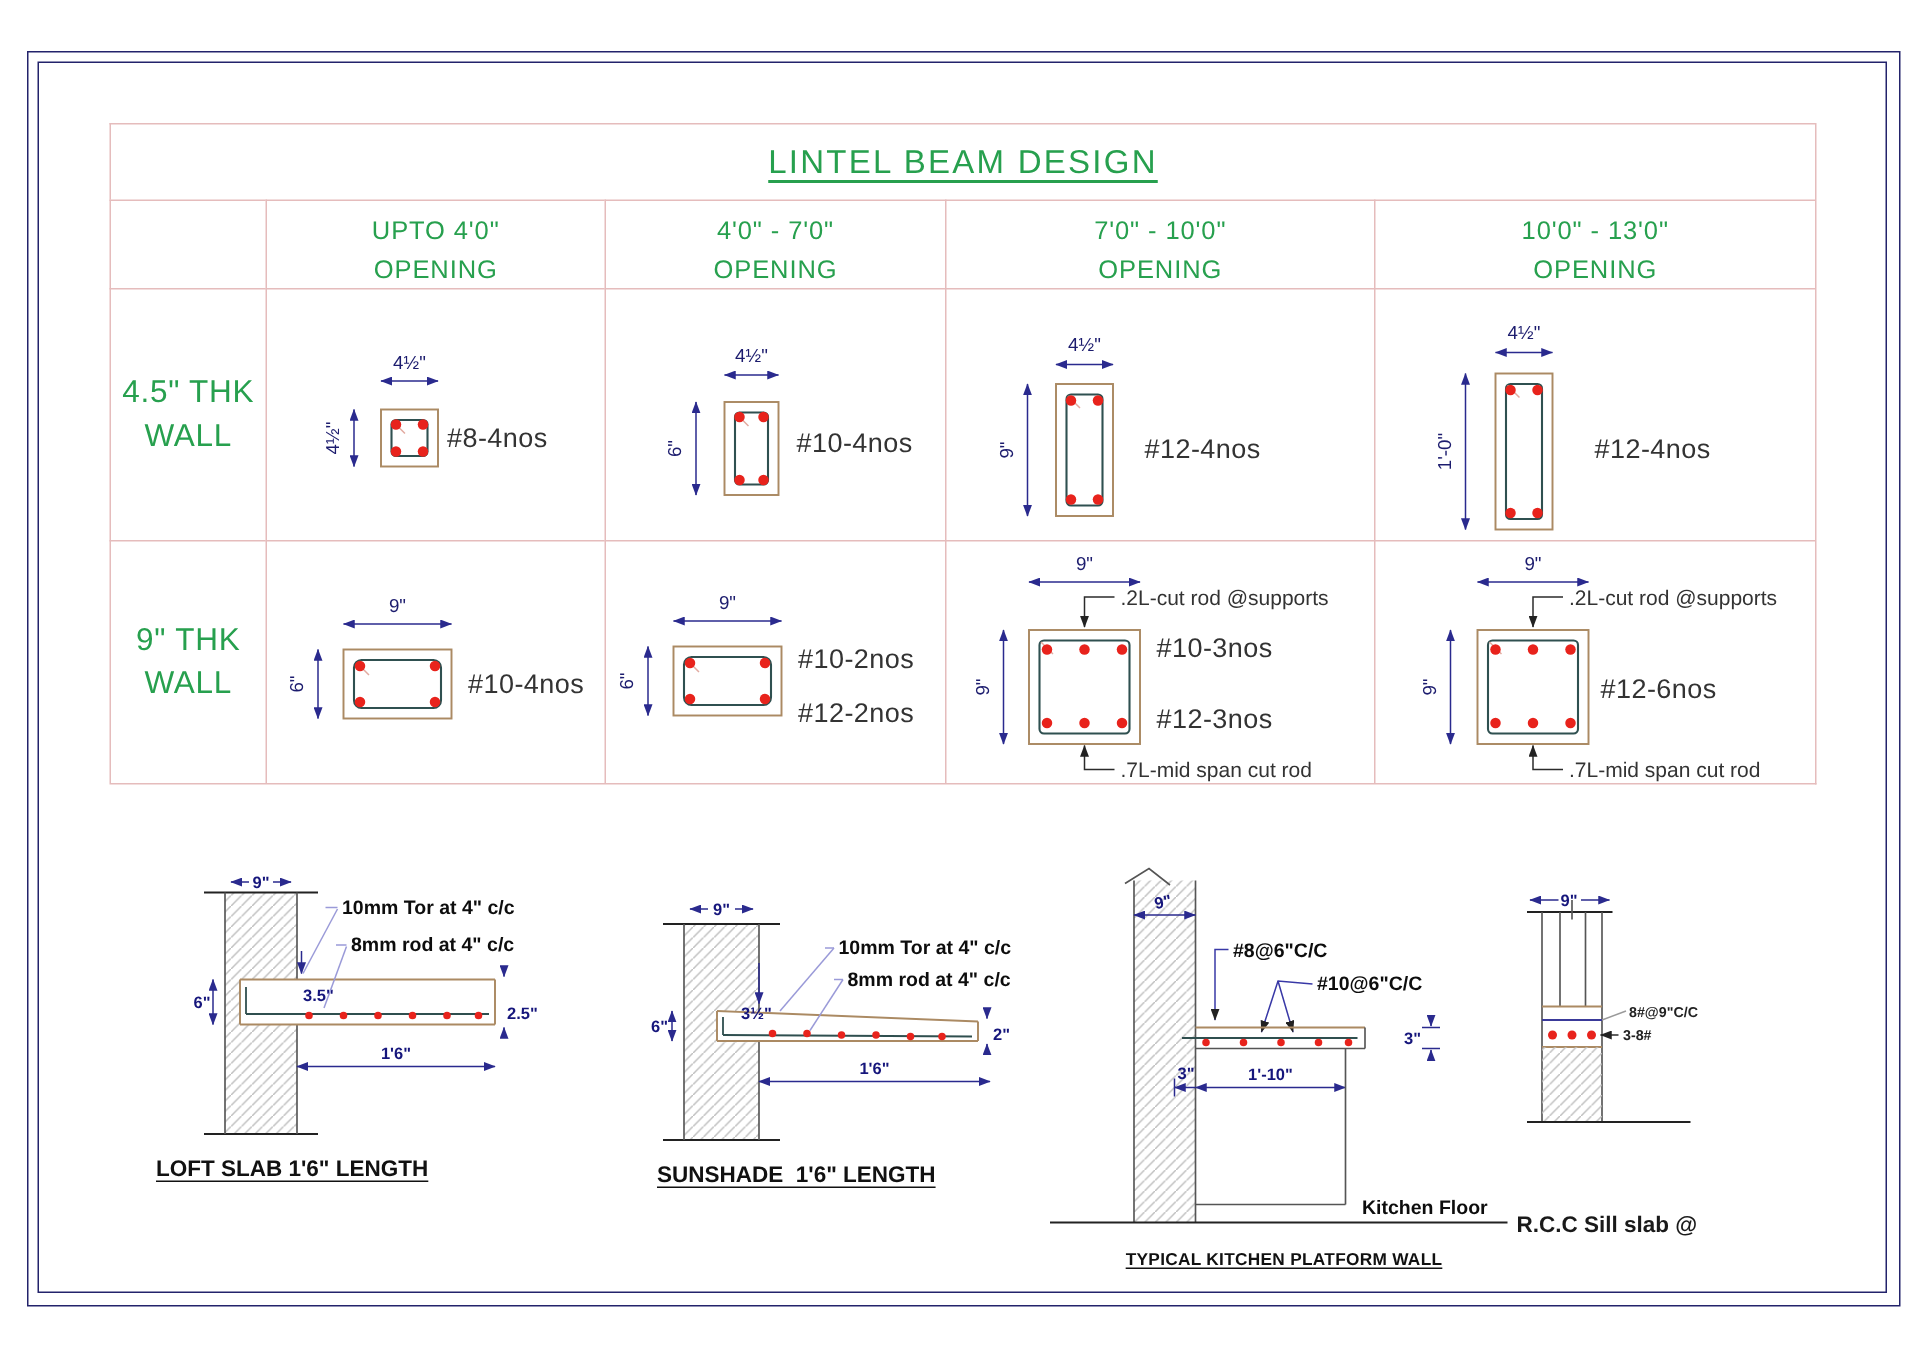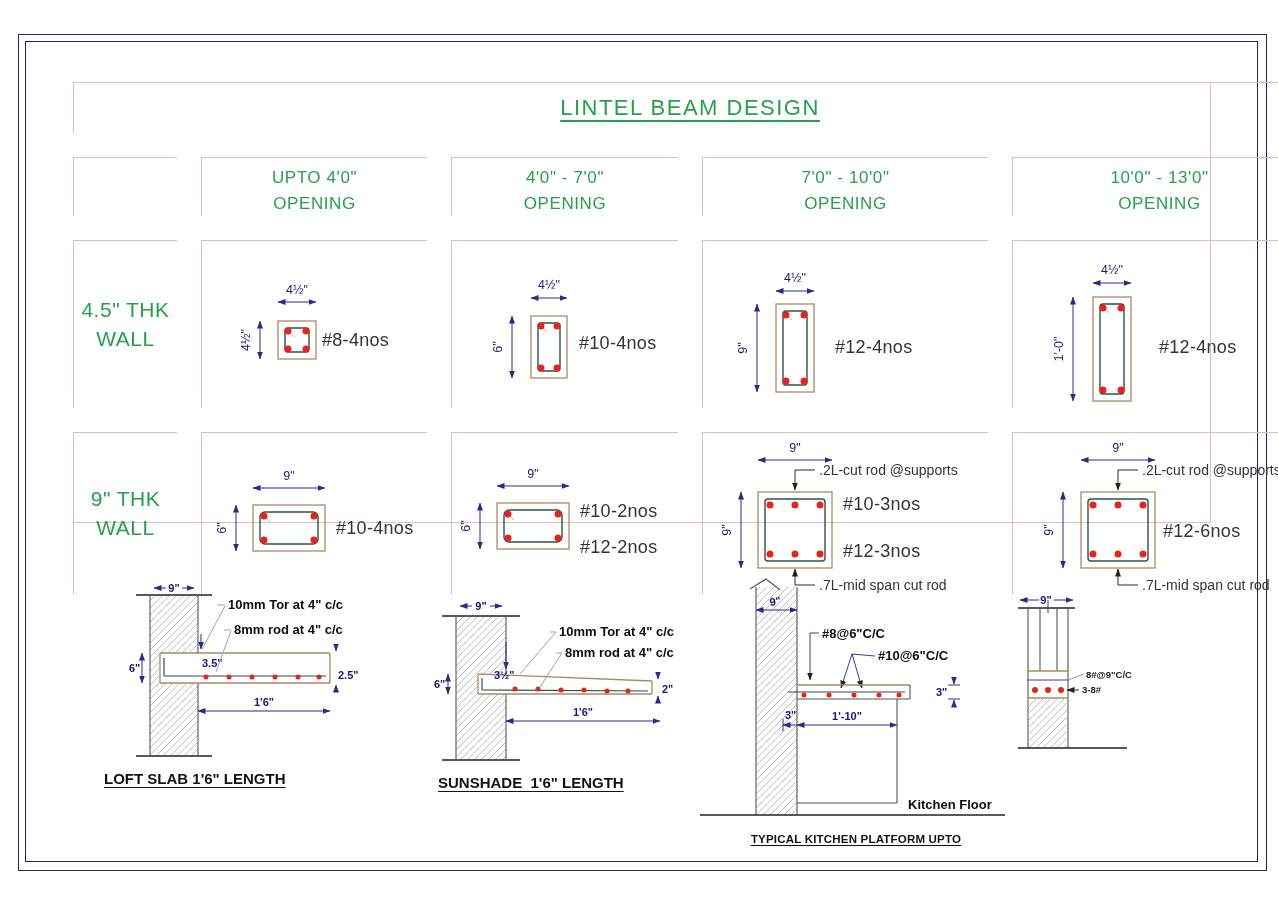--- a/index.html
+++ b/index.html
@@ -6,21 +6,21 @@
   .sheet{position:relative;width:1278px;height:907px;background:#fff;overflow:hidden;
          font-family:"Liberation Sans",sans-serif;}
   .frame-outer{position:absolute;left:18px;top:34px;width:1247px;height:835px;
                border:1.6px solid #23236b;}
   .frame-inner{position:absolute;left:25px;top:41px;width:1231px;height:819px;
                border:1.4px solid #23236b;}
   
   .tbl{position:absolute;left:73px;top:82px;width:1137px;height:440px;display:grid;
        grid-template-columns:104px 226px 227px 286px 294px;
        grid-template-rows:51px 59px 168px 162px;
-       border-right:1px solid #e5bcbc;border-bottom:1px solid #e5bcbc;gap:24px;}
+       border-right:1px solid #e5bcbc;border-bottom:1px solid #e5bcbc;}
   .cell{border-left:1px solid #e5bcbc;border-top:1px solid #e5bcbc;position:relative;overflow:hidden;}
   .title-cell{grid-column:1/-1;display:flex;align-items:center;justify-content:center;}
   .ttl{color:#27a04e;font-size:22px;letter-spacing:1.5px;text-decoration:underline;
        text-underline-offset:5px;}
   .hdr{color:#27a04e;font-size:17px;letter-spacing:.6px;text-align:center;padding-top:7px;
        line-height:1.55;}
   .rlabel{display:flex;flex-direction:column;align-items:center;justify-content:center;
           color:#27a04e;font-size:21px;letter-spacing:.5px;line-height:1.35;text-align:center;}
   
   svg text{font-family:"Liberation Sans",sans-serif;}
@@ -397,21 +397,21 @@
       <line class="dl" x1="83" y1="142" x2="83" y2="154"></line>
       <line class="dl" x1="97" y1="148" x2="83" y2="148" marker-end="url(#aN)"></line>
       <text class="ddim" x="85" y="142">3"</text>
       <line class="dl" x1="97" y1="148" x2="197" y2="148" marker-start="url(#aN)" marker-end="url(#aN)"></line>
       <text class="ddim" x="147" y="143" text-anchor="middle">1'-10"</text>
       <line class="edge" x1="197" y1="122" x2="197" y2="226"></line>
       <line class="edge" x1="97" y1="226" x2="197" y2="226"></line>
       <line class="cap" x1="0" y1="238" x2="305" y2="238" stroke-width="1.6"></line>
       <text class="dlbl" x="208" y="232" font-size="12">Kitchen Floor</text>
     </svg>
-    <div class="ktitle">TYPICAL KITCHEN PLATFORM UPTO</div>
+    <div class="ktitle">TYPICAL KITCHEN PLATFORM WALL</div>
   </div>
 
   <div class="detail" style="left:1005px;top:583px;width:272px;">
     <svg width="272" height="168" viewBox="0 0 272 168">
       <g>
         <line class="dl" x1="34" y1="17" x2="15" y2="17" marker-end="url(#aN)"></line>
         <line class="dl" x1="49" y1="17" x2="68" y2="17" marker-end="url(#aN)"></line>
         <text class="ddim" x="41" y="21" text-anchor="middle" font-size="10">9"</text>
       </g>
       <line class="cap" x1="13" y1="25" x2="70" y2="25"></line>
@@ -429,17 +429,18 @@
           <circle class="dot" cx="43" cy="107" r="3"></circle>
           <circle class="dot" cx="56" cy="107" r="3"></circle>
       </g>
       <line class="nlead" x1="74" y1="107" x2="62" y2="107" marker-end="url(#aD)"></line>
       <text class="tiny" x="77" y="110">3-8#</text>
       <line class="tan" x1="23" y1="115" x2="63" y2="115"></line>
       <rect x="23" y="115" width="40" height="50" fill="url(#hatch)"></rect>
       <line class="cap" x1="13" y1="165" x2="122" y2="165"></line>
     </svg>
     <div class="sill-cap">
+      <div>R.C.C Sill slab @</div>
       
     </div>
     
   </div>
 </div>
 
 </body></html>

